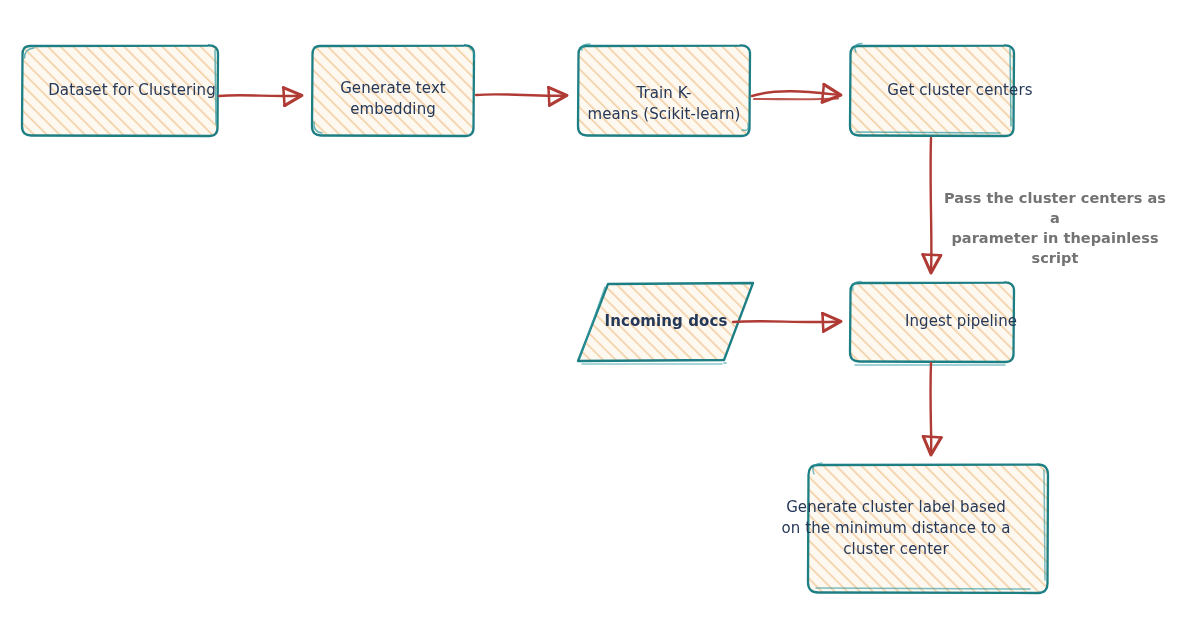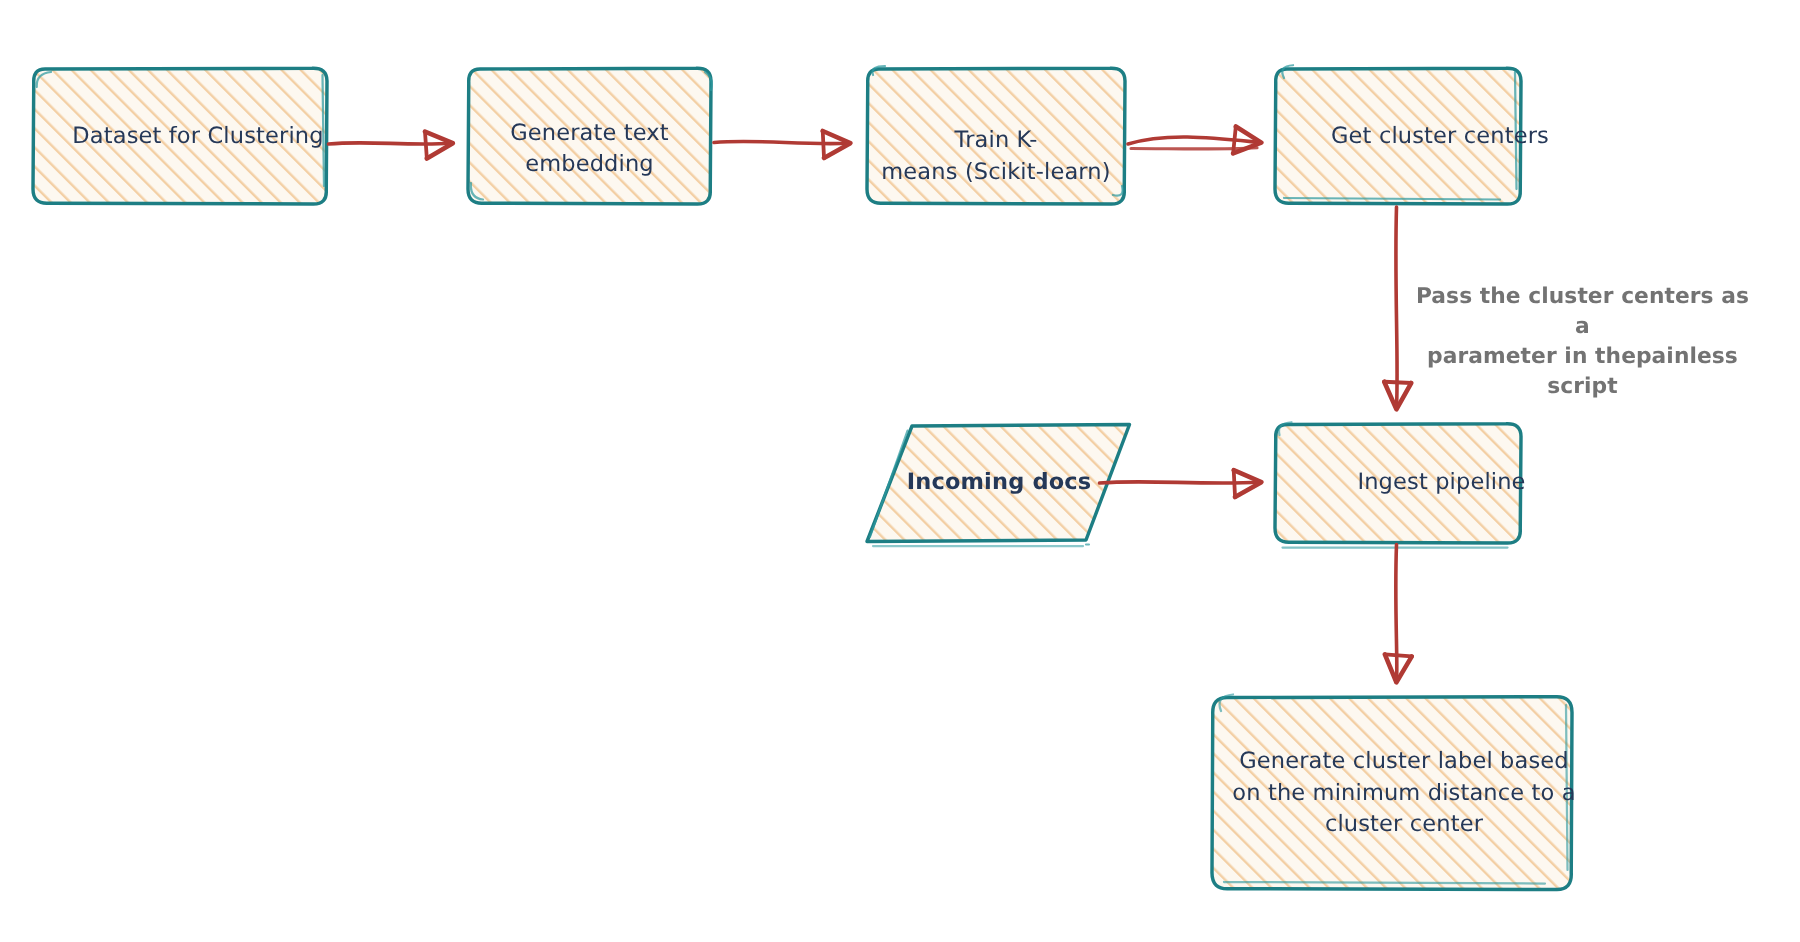--- a/index.html
+++ b/index.html
@@ -142,19 +142,19 @@
 
 <div class="node-label" style="left:578px; top:45px; width:172px; height:118px;">Train K-
 means (Scikit-learn)</div>
 
 <div class="node-label" style="left:850px; top:45px; width:164px; height:91px;margin-left:28px;">Get cluster centers</div>
 
 <div class="node-label" style="left:588px; top:283px; width:156px; height:78px;font-weight:bold;">Incoming docs</div>
 
 <div class="node-label" style="left:850px; top:282px; width:140px; height:80px;margin-left:41px;">Ingest pipeline</div>
 
-<div class="node-label" style="left:820px; top:464px; width:232px; height:129px;">Generate cluster label based
+<div class="node-label" style="left:780px; top:464px; width:232px; height:129px;">Generate cluster label based
 on the minimum distance to a
 cluster center</div>
 
 <div class="edge-annotation" style="left:939px; top:188px; width:232px;">Pass the cluster centers as a
 parameter in thepainless
 script</div>
 
 </body></html>

